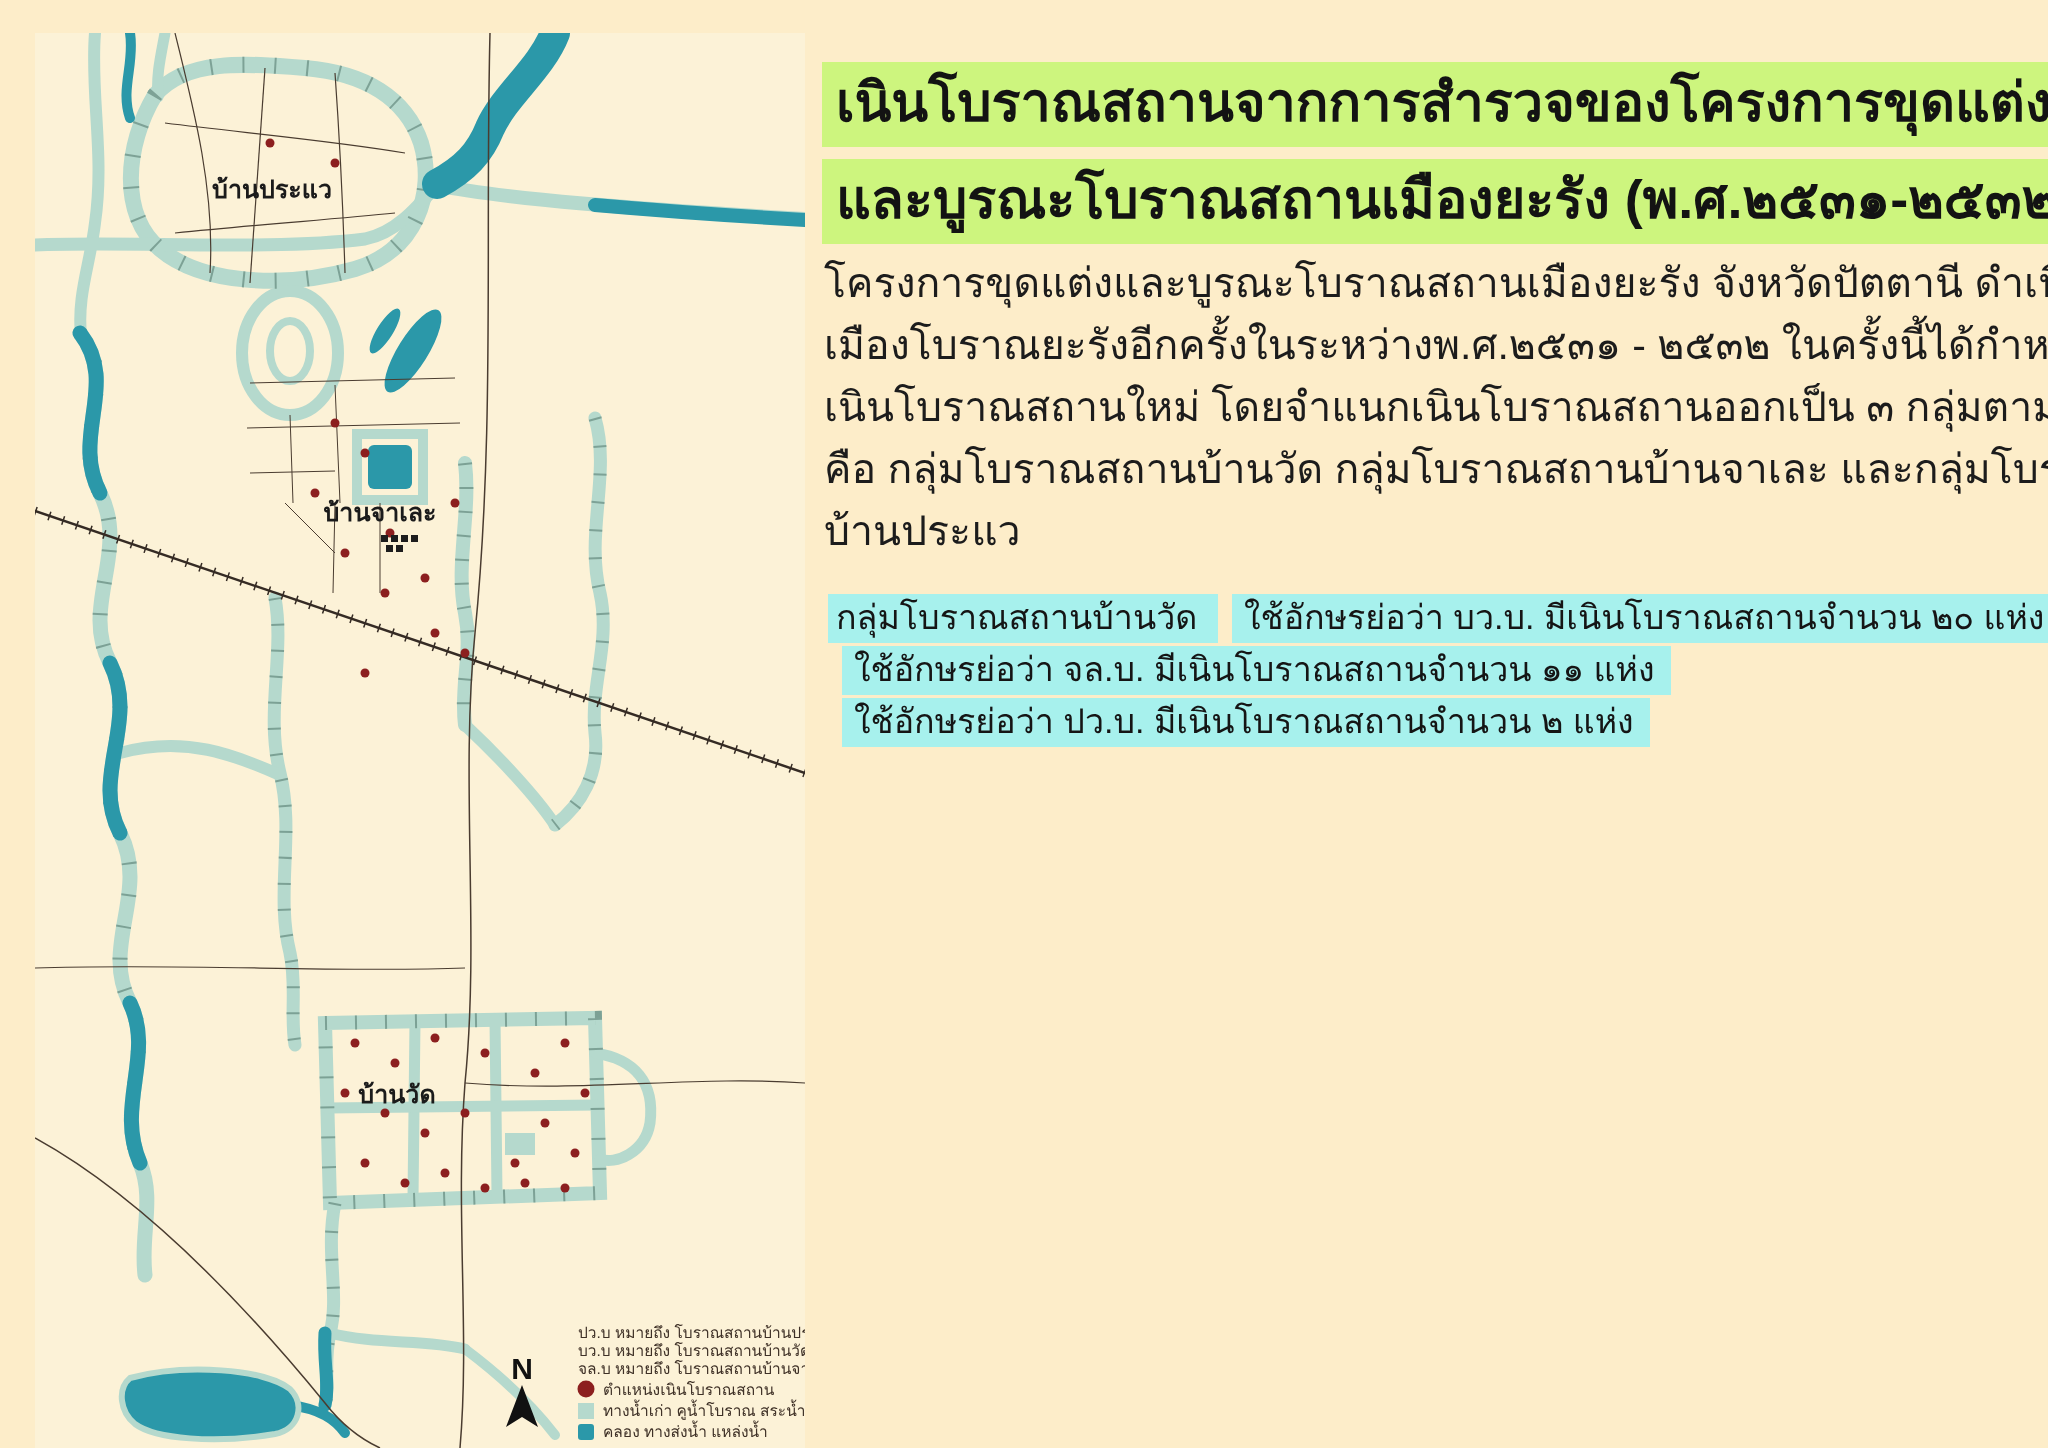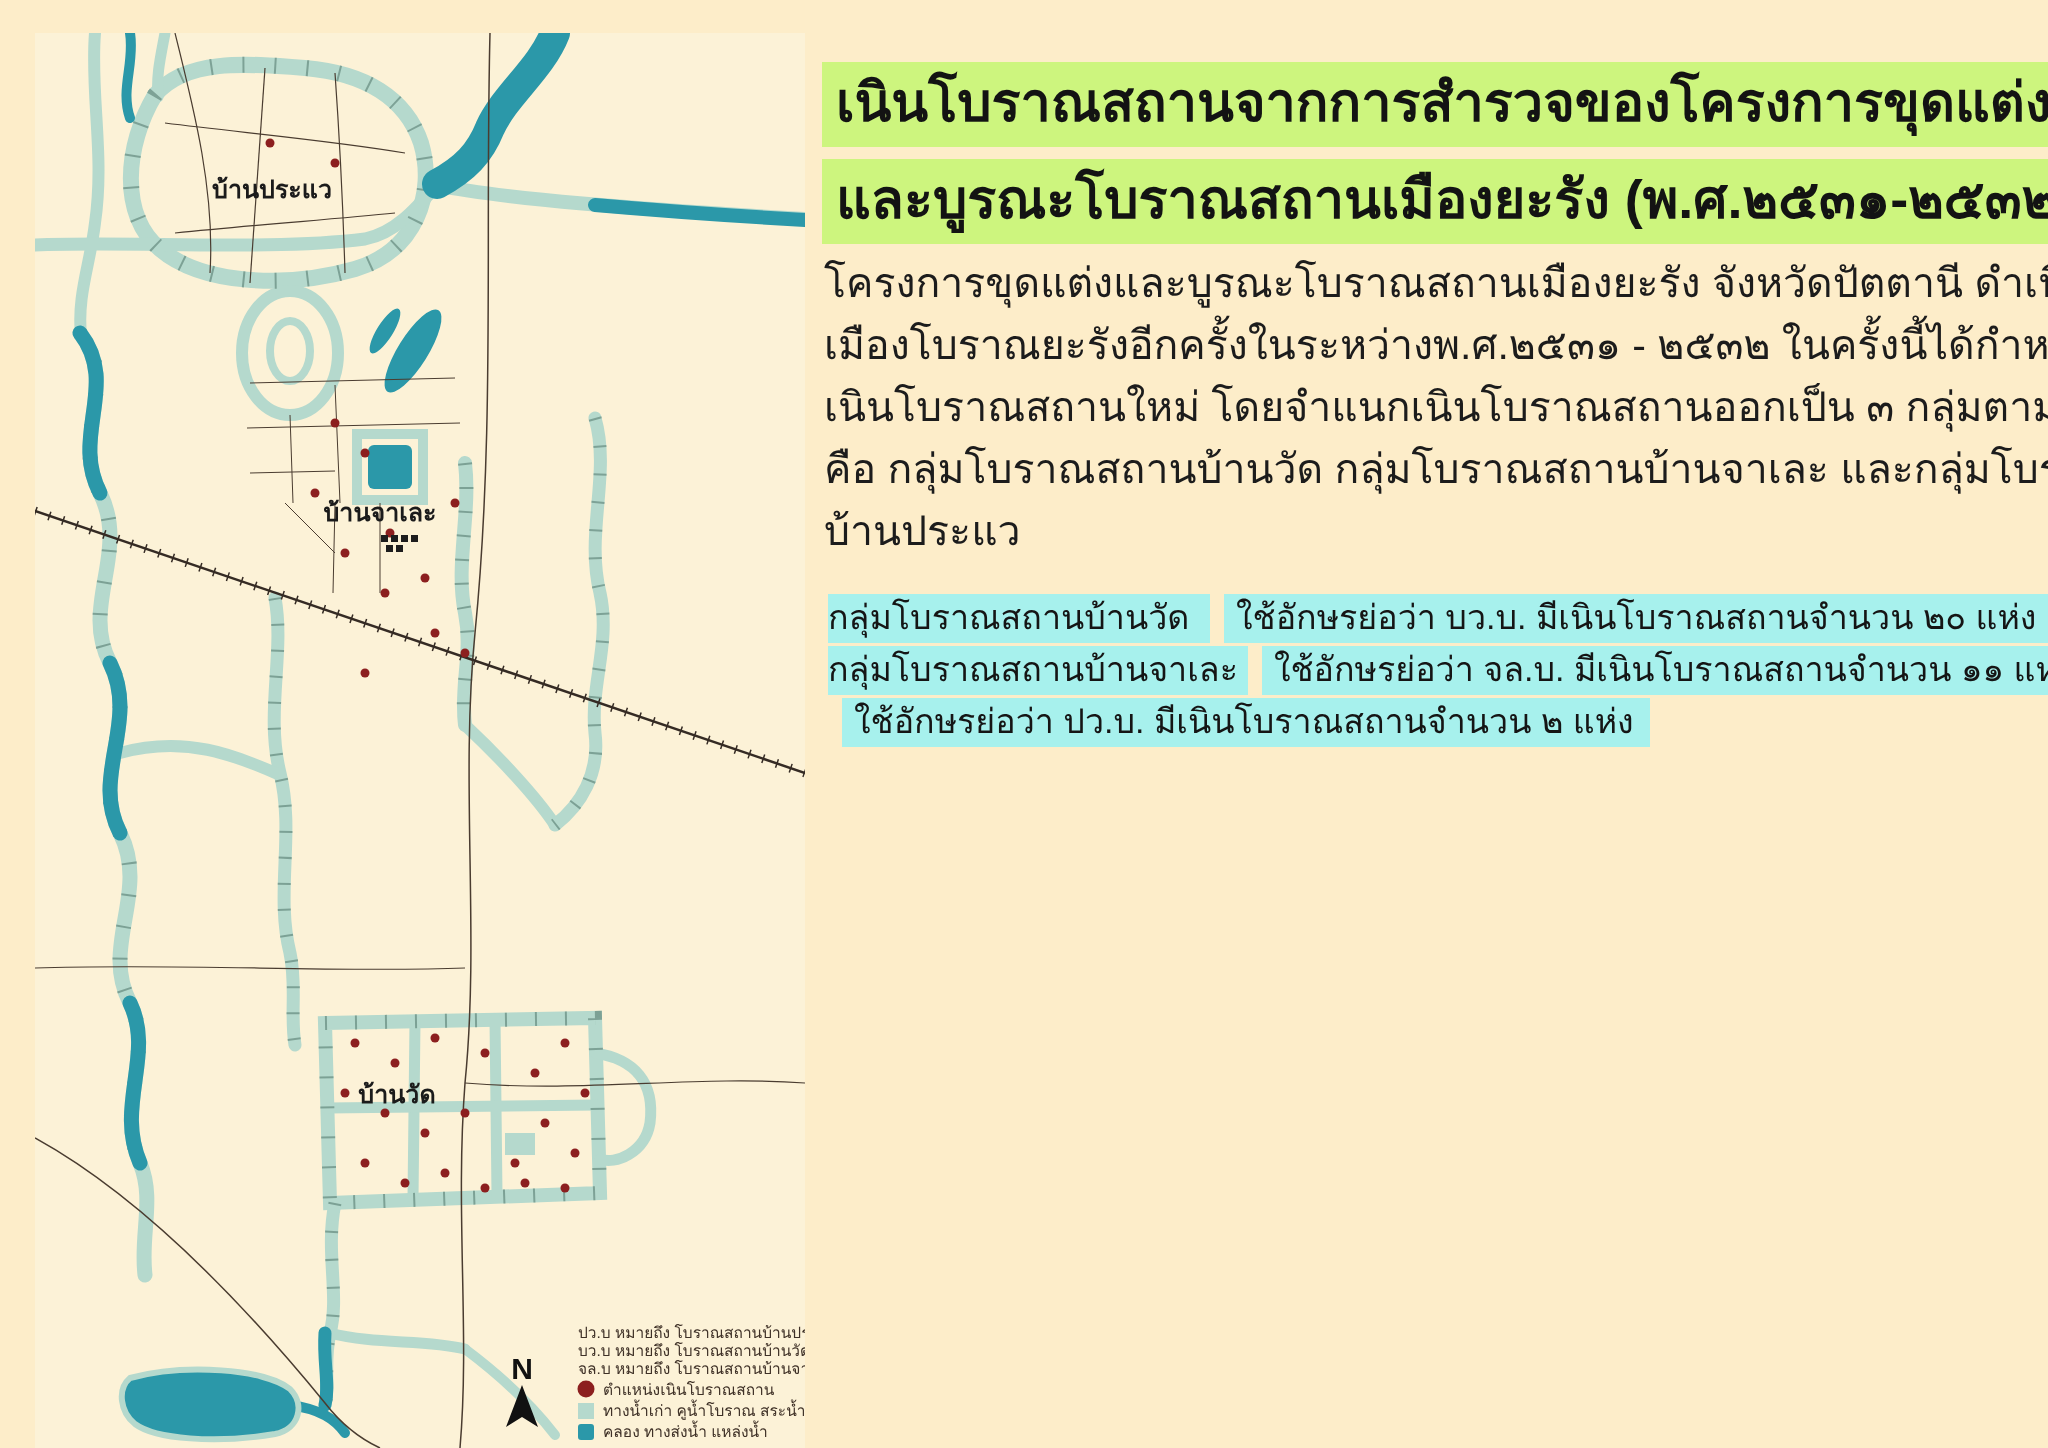--- a/index.html
+++ b/index.html
@@ -18,21 +18,21 @@
   .title-line{
     display:table;background:#cdf57e;color:#131313;
     font-size:54px;font-weight:600;line-height:1.28;
     padding:6px 18px 10px 14px;margin:0 0 12px 0;white-space:nowrap;
   }
   .title-wrap{position:absolute;left:0;top:62px;}
   .para{position:absolute;left:2px;top:252px;width:1200px;font-size:41px;line-height:62px;color:#1c1c1c;}
   .para div{white-space:nowrap;}
   .groups{position:absolute;left:6px;top:594px;font-size:34px;line-height:1.0;}
   .g-row{display:flex;align-items:stretch;margin-bottom:3px;}
-  .g-name{background:#a7f1ed;min-width:372px;padding:6px 10px 9px 0;white-space:nowrap;}
+  .g-name{background:#a7f1ed;min-width:372px;padding:6px 10px 9px 8px;white-space:nowrap;}
   .g-desc{background:#a7f1ed;margin-left:14px;padding:6px 16px 9px 12px;white-space:nowrap;}
 </style>
 </head>
 <body>
 
 <div class="page">
 
   <div class="map">
     <svg viewBox="0 0 770 1415">
 
@@ -200,21 +200,20 @@
       <div>คือ กลุ่มโบราณสถานบ้านวัด กลุ่มโบราณสถานบ้านจาเละ และกลุ่มโบราณสถาน</div>
       <div>บ้านประแว</div>
     </div>
 
     <div class="groups">
       <div class="g-row">
         <span class="g-name">กลุ่มโบราณสถานบ้านวัด</span>
         <span class="g-desc">ใช้อักษรย่อว่า บว.บ. มีเนินโบราณสถานจำนวน ๒๐ แห่ง</span>
       </div>
       <div class="g-row">
-        <span class="g-name">กลุ่มโบราณสถานบ้านจาเละ</span>
         <span class="g-desc">ใช้อักษรย่อว่า จล.บ. มีเนินโบราณสถานจำนวน ๑๑ แห่ง</span>
       </div>
       <div class="g-row">
         <span class="g-desc">ใช้อักษรย่อว่า ปว.บ. มีเนินโบราณสถานจำนวน  ๒ แห่ง</span>
       </div>
     </div>
 
   </div>
 </div>
 

